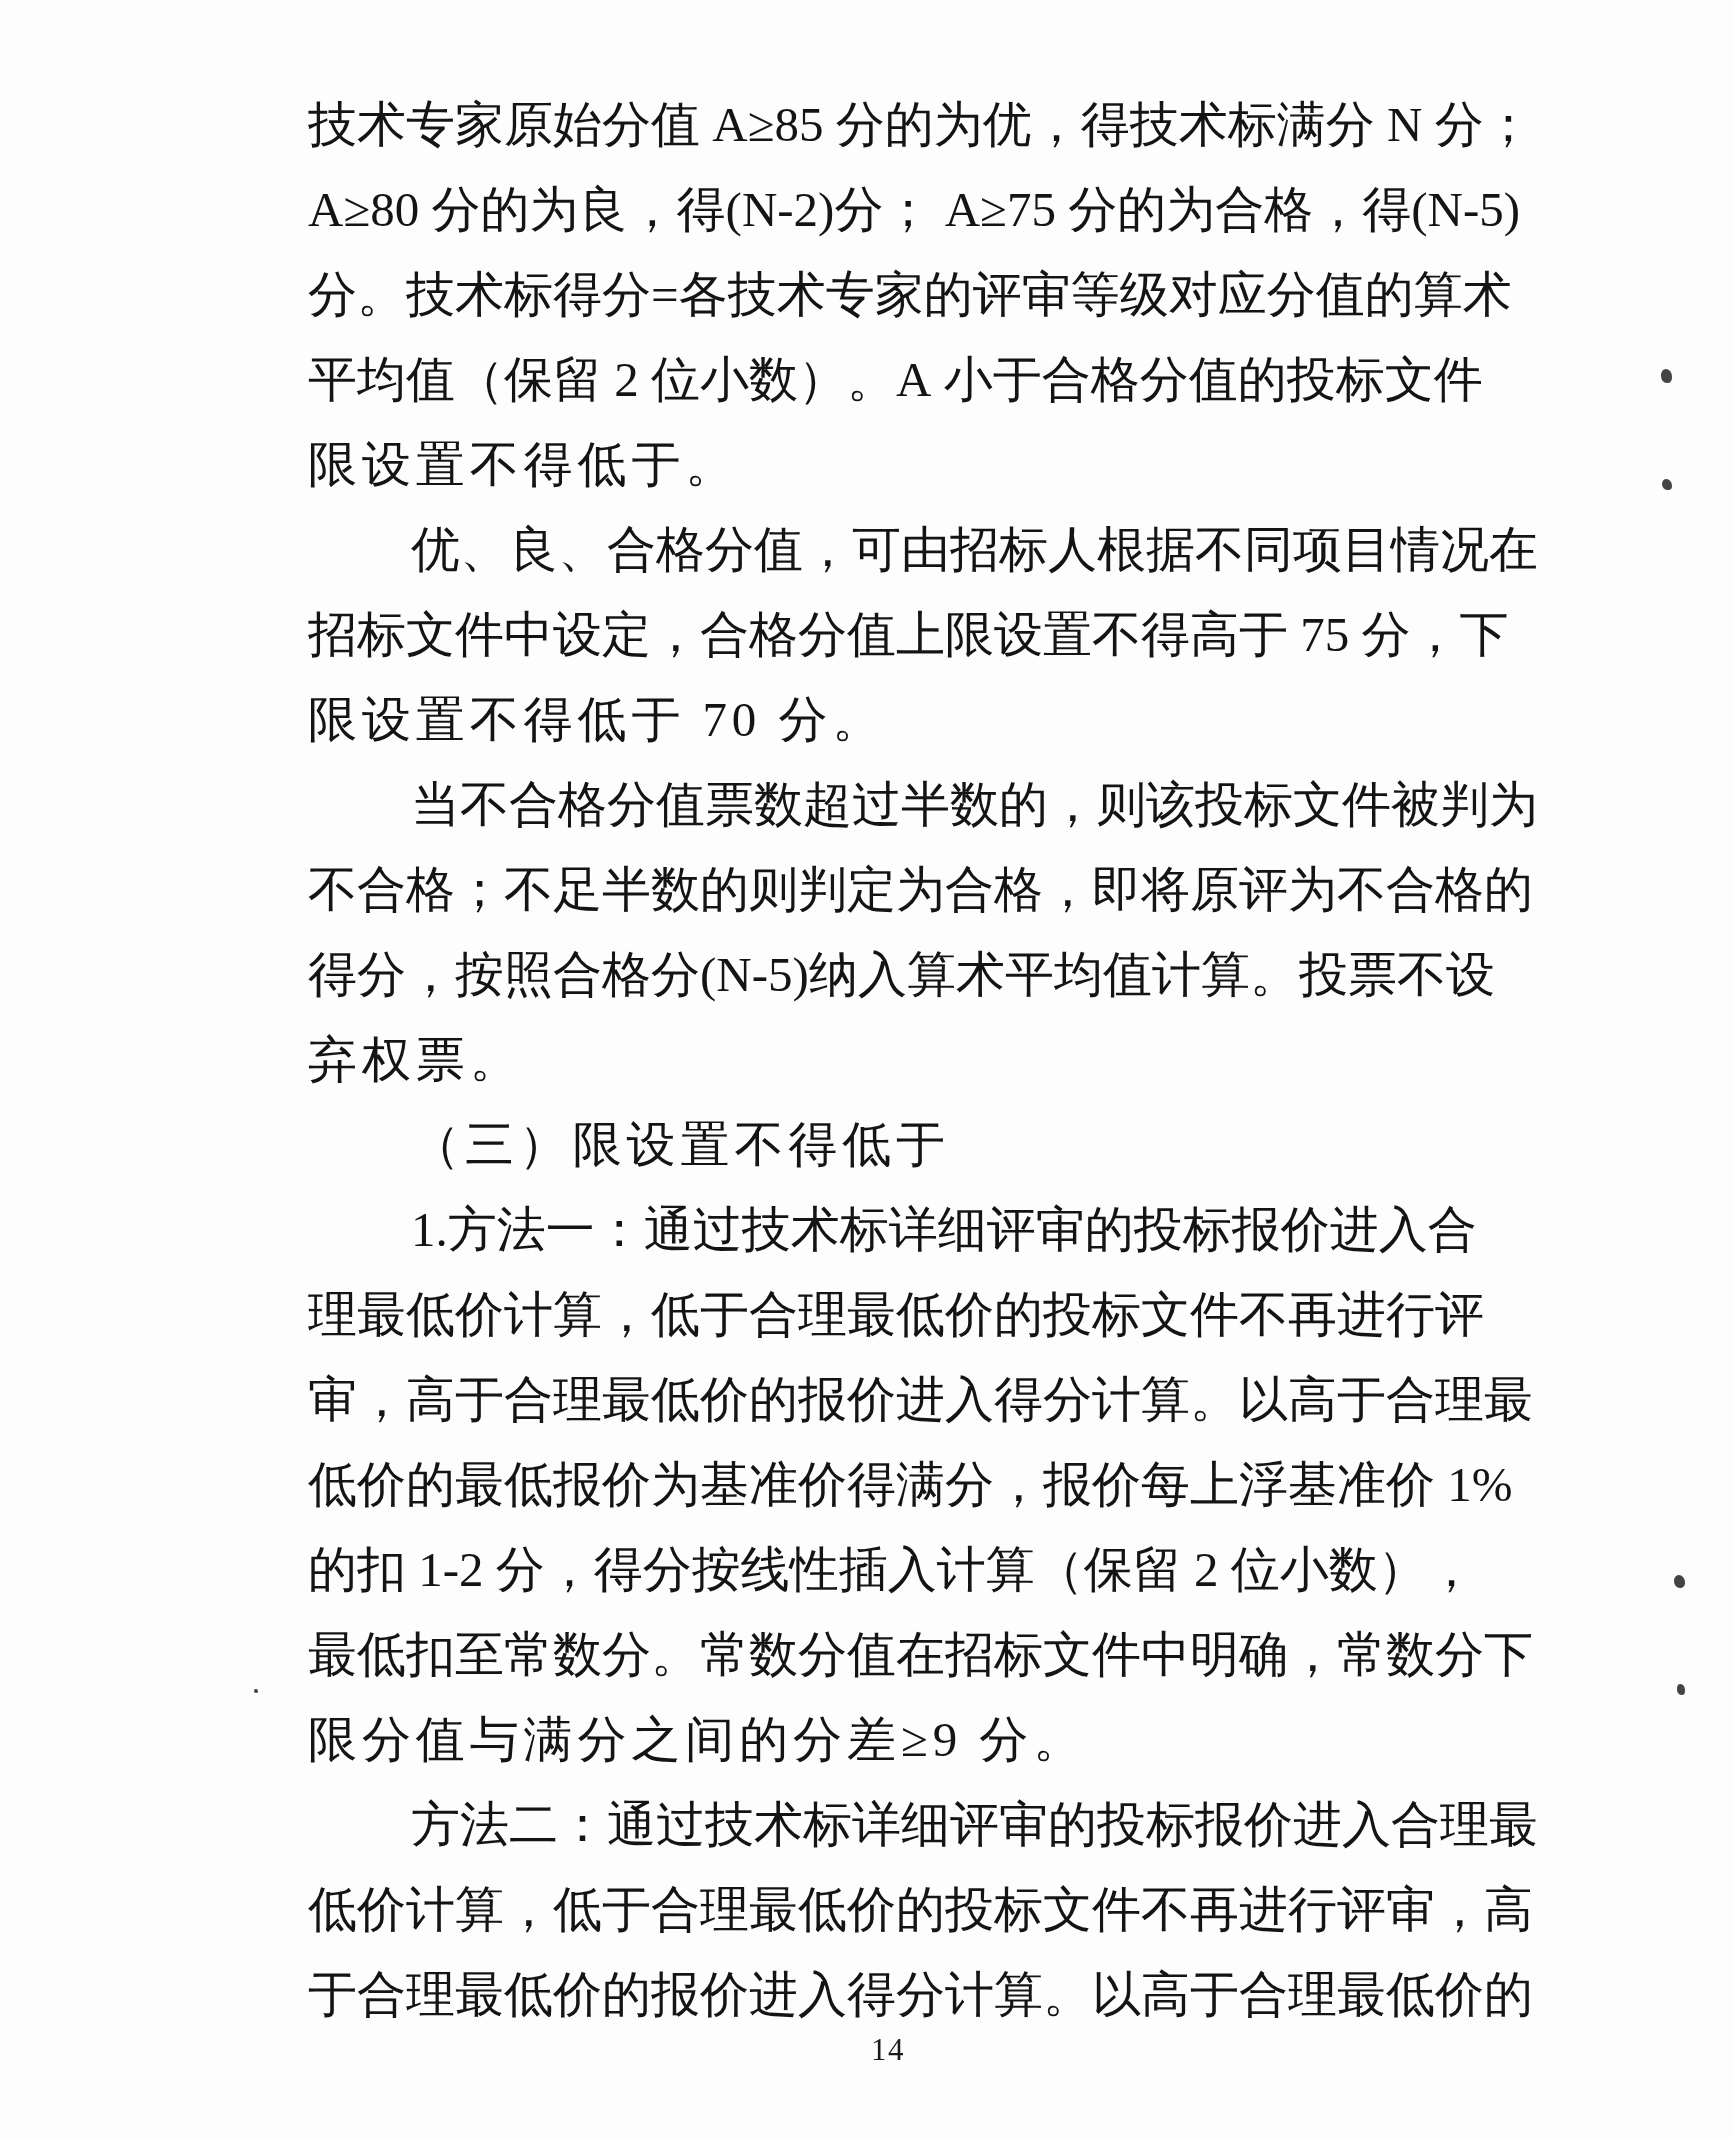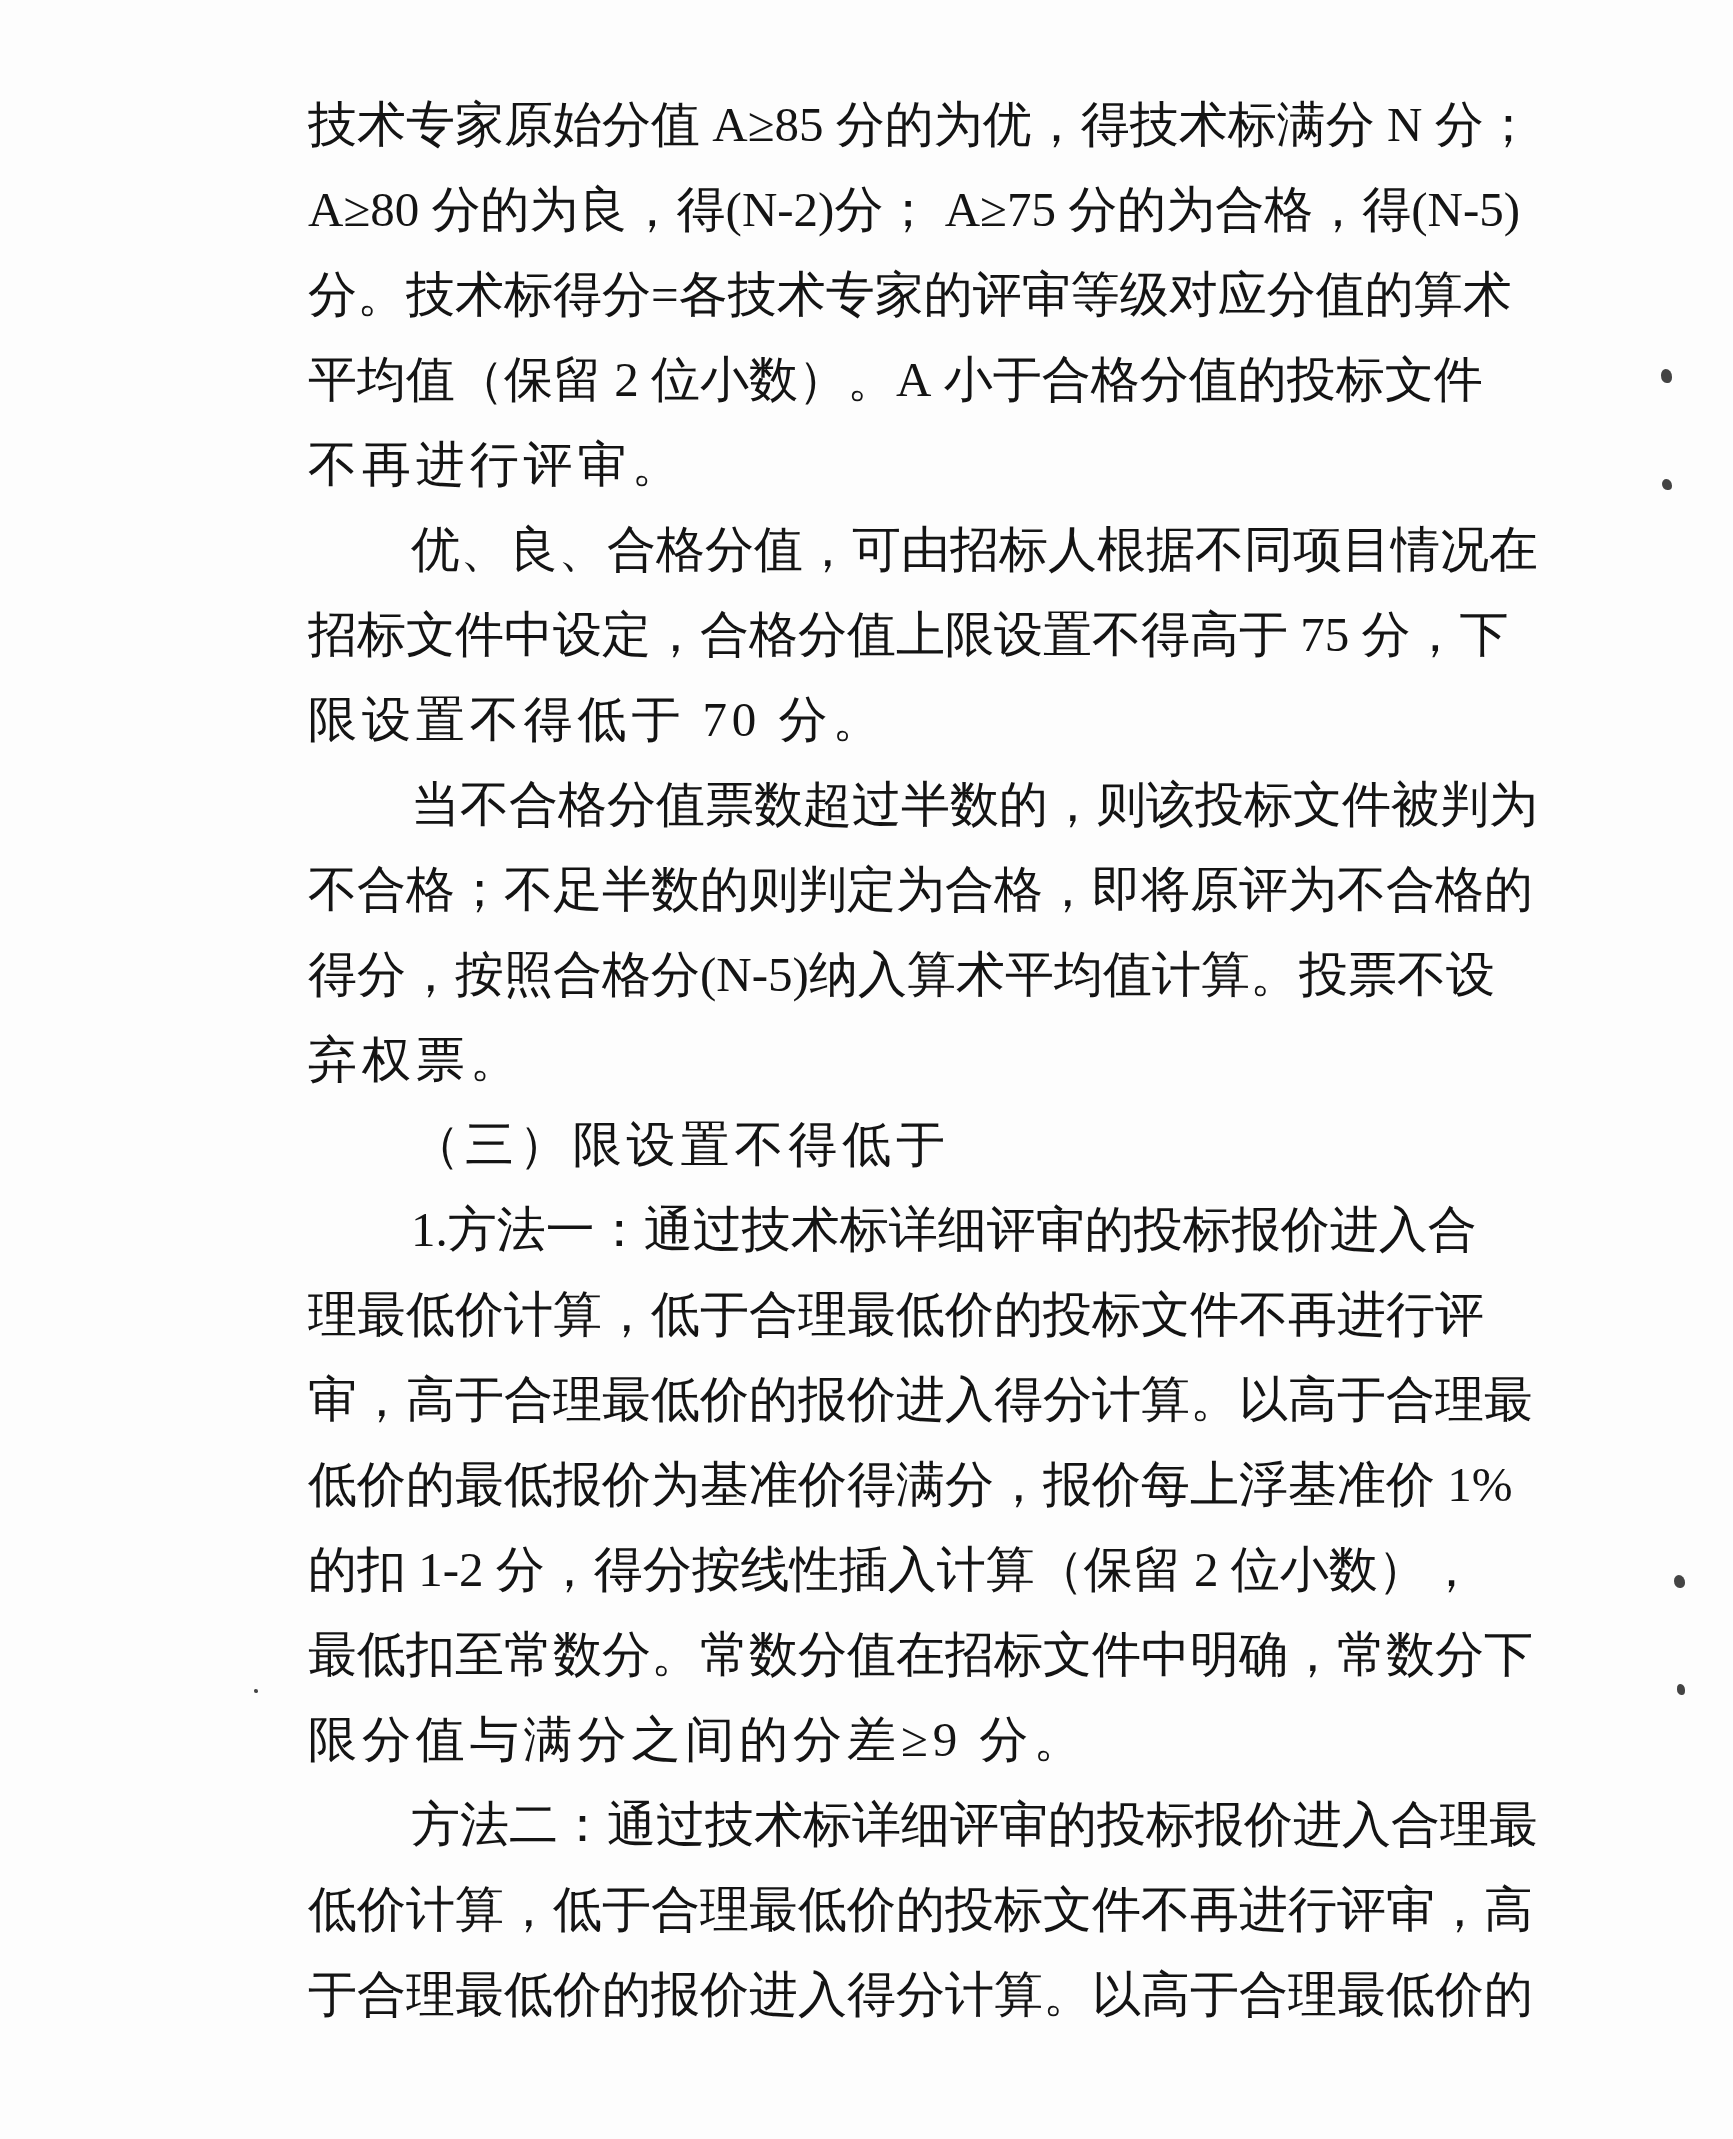--- a/index.html
+++ b/index.html
@@ -184,21 +184,21 @@
         <span>合</span>
         <span>格</span>
         <span>分</span>
         <span>值</span>
         <span>的</span>
         <span>投</span>
         <span>标</span>
         <span>文</span>
         <span>件</span>
       </div>
-      <div class="line">不再进行评审。</div>
+      <div class="line">限设置不得低于。</div>
       <div class="line justify indent">
         <span>优</span>
         <span>、</span>
         <span>良</span>
         <span>、</span>
         <span>合</span>
         <span>格</span>
         <span>分</span>
         <span>值</span>
         <span>，</span>
@@ -568,20 +568,21 @@
         <span>高</span>
         <span>于</span>
         <span>合</span>
         <span>理</span>
         <span>最</span>
         <span>低</span>
         <span>价</span>
         <span>的</span>
       </div>
     </div>
+  <div class="page-number">14</div>
   <div id="speck-layer">
       <div class="speck" style="left: 1661px; top: 369px; width: 11.2px; height: 14px;"></div>
       <div class="speck" style="left: 1662px; top: 479px; width: 9.8px; height: 11.2px;"></div>
       <div class="speck" style="left: 1674px; top: 1575px; width: 10.5px; height: 12.6px;"></div>
       <div class="speck" style="left: 1677px; top: 1684px; width: 8.4px; height: 11.2px;"></div>
       <div class="speck" style="left: 254px; top: 1689px; width: 3.5px; height: 3.5px;"></div>
     </div>
 </div>
 
 

